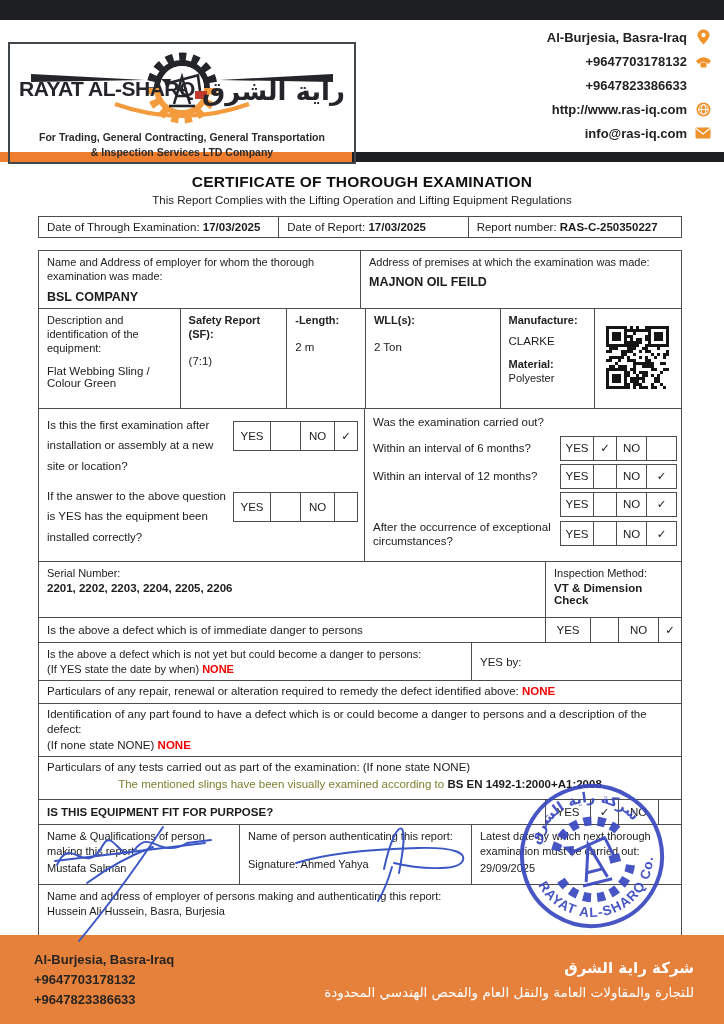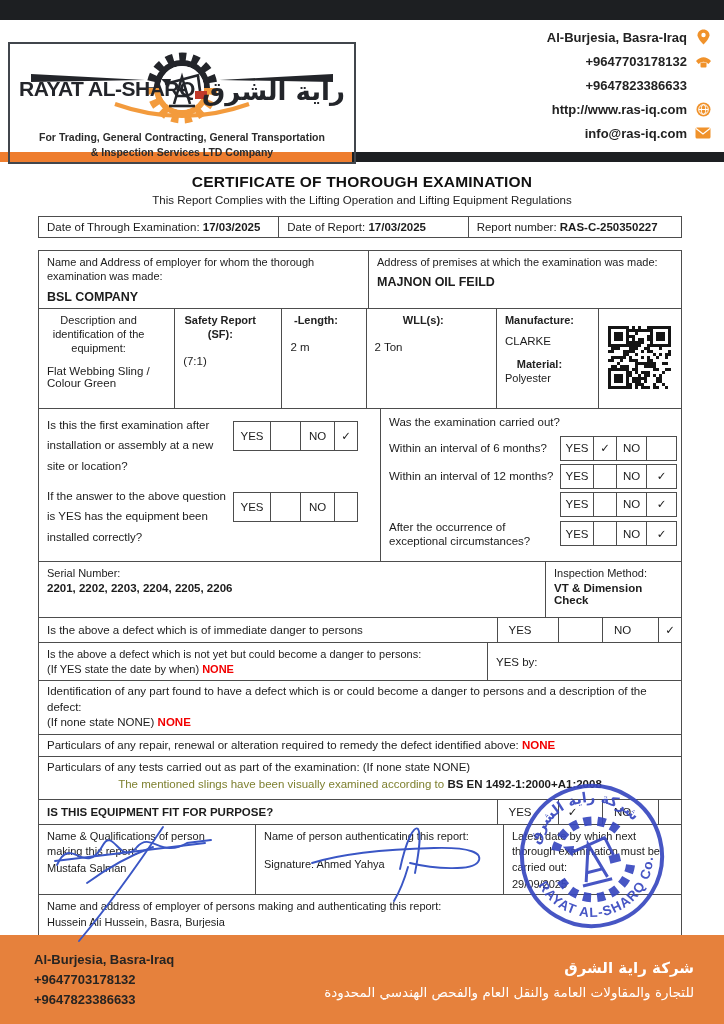--- a/index.html
+++ b/index.html
@@ -28,36 +28,36 @@
   .doc-subtitle { text-align:center; margin-top:3px; font-size:11.5px; color:#222; }
 
   .content { margin:10px 42px 0 38px; width:644px; }
   .bordered { border:1px solid #4d4d4d; }
   .meta-row { display:flex; margin-bottom:12px; }
   .meta-cell { padding:4px 8px; font-size:11.5px; }
   .meta-cell + .meta-cell { border-left:1px solid #4d4d4d; }
   .w1 { width:240px; } .w2 { width:190px; } .w3 { width:214px; }
   .semibold { font-weight:600; } .bold { font-weight:bold; }
 
-  .row { display:flex; border-bottom:1px solid #4d4d4d;gap:16px; }
+  .row { display:flex; border-bottom:1px solid #4d4d4d; }
   .row:last-child { border-bottom:none; }
   .cell { padding:4px 8px; font-size:11px; }
   .cell + .cell { border-left:1px solid #4d4d4d; }
   .lbl { font-size:11px; color:#222; line-height:1.3; }
   .val { font-size:12px; font-weight:600; margin-top:6px; }
 
   
   .r1 { min-height:46px; }
   .r1 .cell { width:50%; }
   .r1 .val { font-size:12.5px; }
   
   .r2 { min-height:100px; }
   .c-desc { width:141px; } .c-sf { width:107px; } .c-len { width:79px; }
   .c-wll { width:135px; } .c-man { width:95px; } .c-qr { width:87px; display:flex; align-items:center; justify-content:center; }
-  .r2 .lbl { font-weight:bold;text-align:center; }
+  .r2 .lbl { font-weight:bold; }
   .r2 .plain { font-weight:normal; }
   .r2 .val { font-weight:normal; font-size:11.5px; margin-top:14px; }
   .c-desc .val { margin-top:10px; }
   .c-man .val { margin-top:8px; }
   .c-man .lbl2 { font-weight:bold; margin-top:10px; }
   .c-man .val2 { font-weight:normal; font-size:11px; margin-top:1px; }
   #qr { position:relative; width:66px; height:66px; background:#fff; }
   #qr i { position:absolute; width:3px; height:3px; background:#151515; }
 
   
@@ -612,27 +612,27 @@
           <span>Is the above a defect which is not yet but could become a danger to persons:</span><br>
           <span>(If YES state the date by when)</span>
           <span class="none">NONE</span>
         </div>
         <div class="cell c-yesby">
           <span>YES by:</span>
         </div>
       </div>
 
       <div class="trow">
+        <span>Particulars of any repair, renewal or alteration required to remedy the defect identified above:</span>
+        <span class="none">NONE</span>
+      </div>
+
+      <div class="trow">
         <span>Identification of any part found to have a defect which is or could become a danger to persons and a description of the defect:</span><br>
         <span>(If none state NONE)</span>
-        <span class="none">NONE</span>
-      </div>
-
-      <div class="trow">
-        <span>Particulars of any repair, renewal or alteration required to remedy the defect identified above:</span>
         <span class="none">NONE</span>
       </div>
 
       <div class="trow">
         <span>Particulars of any tests carried out as part of the examination: (If none state NONE)</span>
         <div class="tests-line2">
           <span class="olive">The mentioned slings have been visually examined according to</span>
           <span class="bold">BS EN 1492-1:2000+A1:2008</span>
         </div>
       </div>

